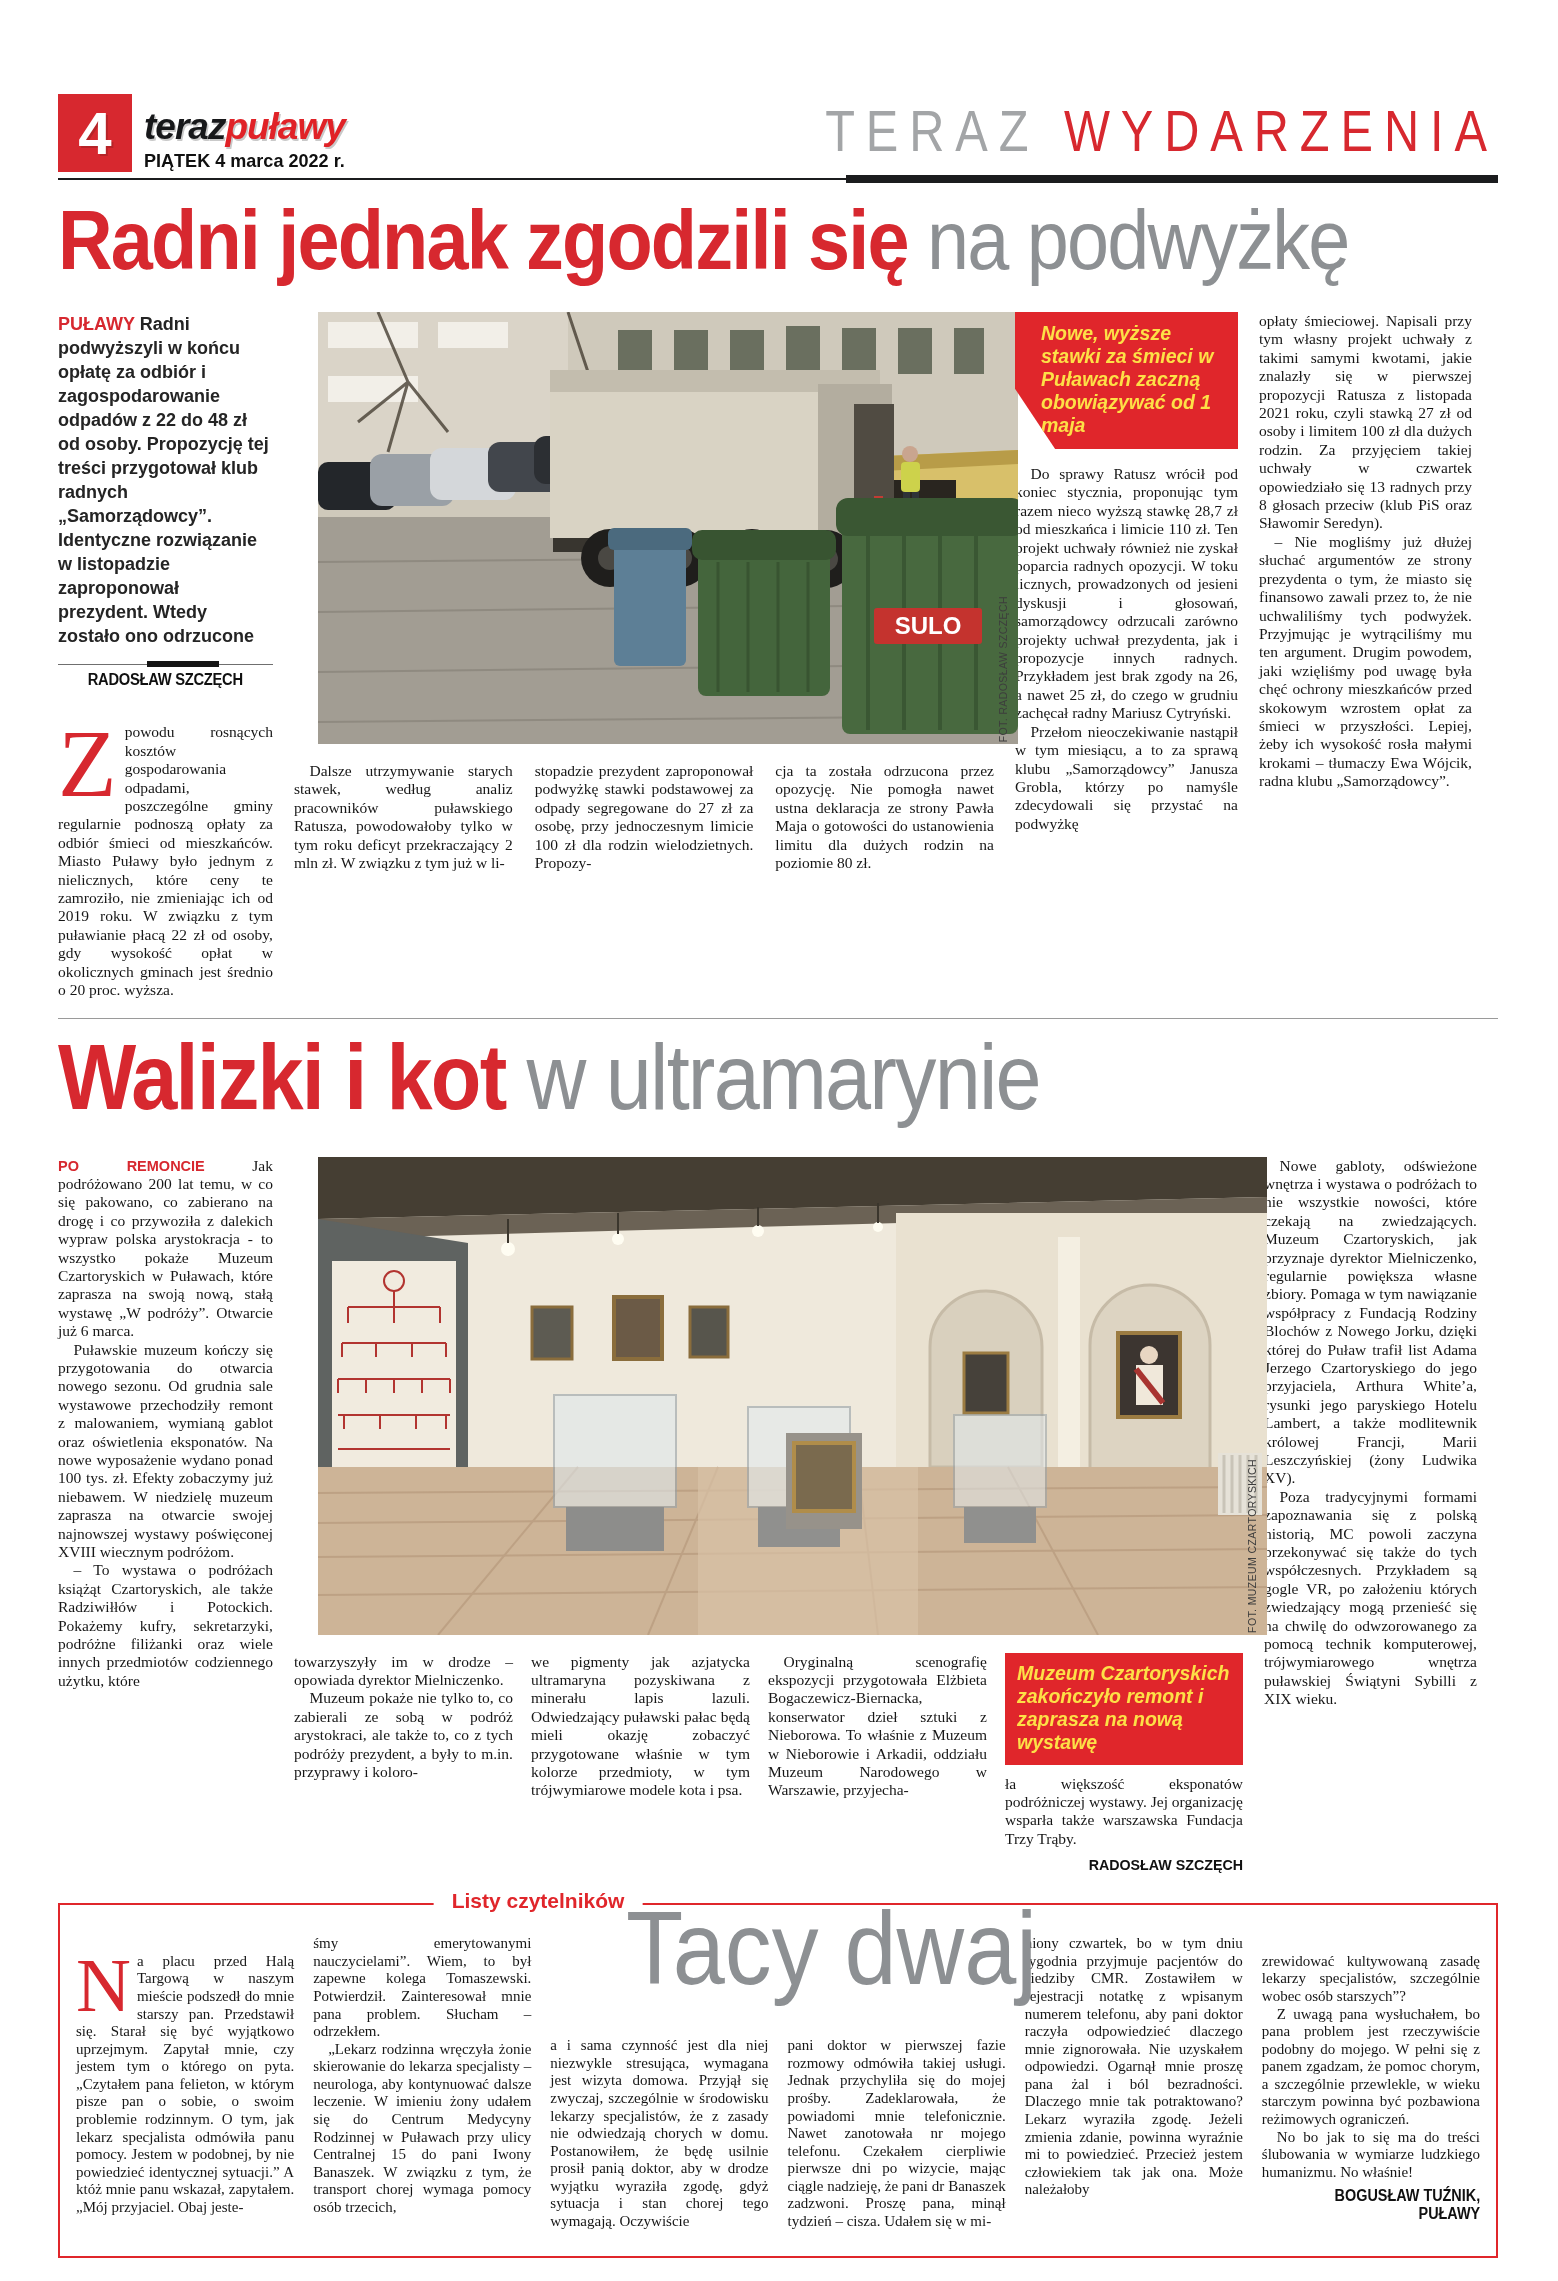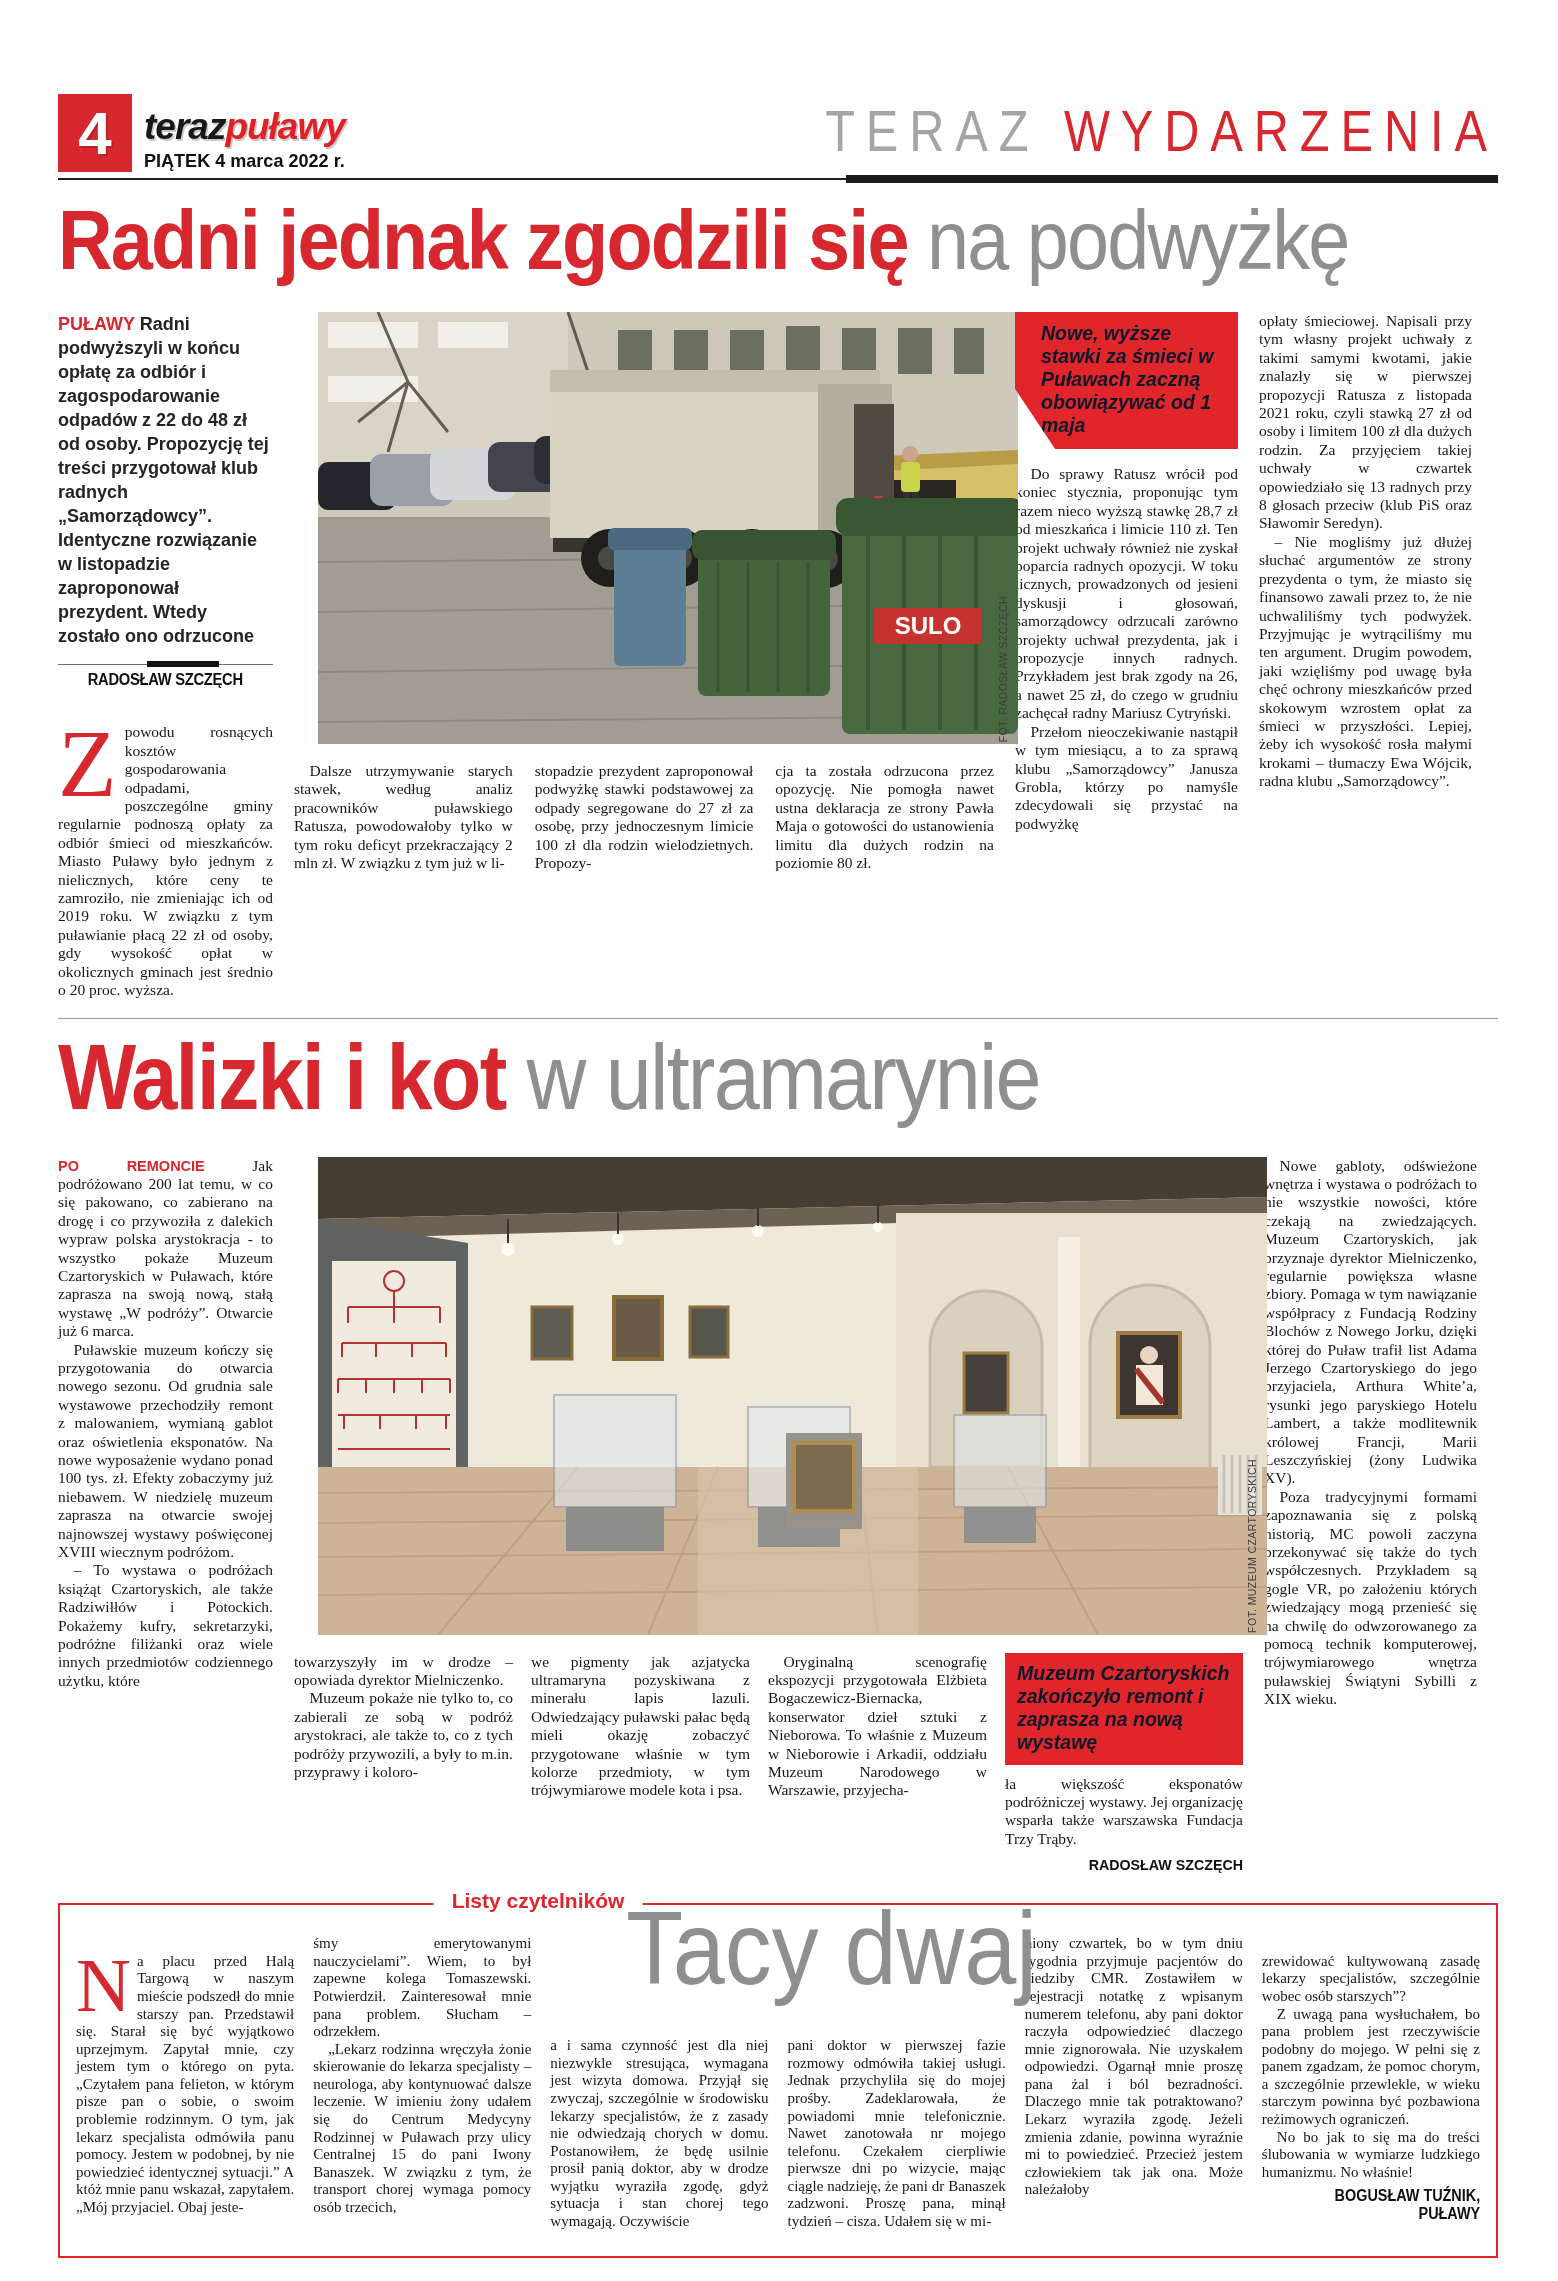--- a/index.html
+++ b/index.html
@@ -54,21 +54,21 @@
            font-size:96px;line-height:74px;margin:4px 8px 0 0;}
   .dropcap-n{font-size:76px;line-height:60px;margin:2px 6px 0 0;}
 
   .photo-wrap{position:relative;margin-left:24px;}
   .photo-wrap svg{display:block;}
   .photo-credit{position:absolute;right:-15px;bottom:2px;writing-mode:vertical-rl;transform:rotate(180deg);
                 font-family:"Liberation Sans",sans-serif;font-size:10.5px;color:#3d3d3d;letter-spacing:.4px;}
   .under1{display:grid;grid-template-columns:repeat(3,1fr);column-gap:22px;margin-top:18px;}
   .under2{display:grid;grid-template-columns:219px 219px 219px 1fr;column-gap:18px;margin-top:18px;}
 
-  .caption-box{background:#e0262b;color:#0f172a;font-family:"Liberation Sans",sans-serif;font-weight:bold;font-style:italic;
+  .caption-box{background:#e0262b;color:#fde047;font-family:"Liberation Sans",sans-serif;font-weight:bold;font-style:italic;
                font-size:19.5px;line-height:23px;padding:10px 10px 12px 26px;}
   .cb1{clip-path:polygon(0 0,100% 0,100% 100%,18% 100%,0 56%);min-height:74px;margin-bottom:16px;}
   .cb2{padding:9px 12px 11px 12px;margin-bottom:10px;}
   .byline2{text-align:right;font-family:"Liberation Sans",sans-serif;font-weight:bold;font-size:15px;
            transform:scaleX(.95);transform-origin:right;margin-top:8px;color:#101010;}
 
   .divider{border:none;border-top:1.5px solid #9a9a9a;margin:18px 0 0 0;}
 
   
   .letters{position:relative;margin-top:30px;}
@@ -338,21 +338,21 @@
                 <line x1="914" y1="298" x2="914" y2="356"></line>
                 <line x1="922" y1="298" x2="922" y2="356"></line>
                 <line x1="930" y1="298" x2="930" y2="356"></line>
                 <line x1="938" y1="298" x2="938" y2="356"></line>
               </g>
           </svg>
           <div class="photo-credit">FOT. MUZEUM CZARTORYSKICH</div>
         </div>
         <div class="under2">
           <div class="serif">towarzyszyły im w drodze – opowiada dyrektor Mielniczenko.
- Muzeum pokaże nie tylko to, co zabierali ze sobą w podróż arystokraci, ale także to, co z tych podróży przywozili, a były to m.in. przyprawy i koloro-</div>
+ Muzeum pokaże nie tylko to, co zabierali ze sobą w podróż arystokraci, ale także to, co z tych podróży prezydent, a były to m.in. przyprawy i koloro-</div>
           <div class="serif">we pigmenty jak azjatycka ultramaryna pozyskiwana z minerału lapis lazuli. Odwiedzający puławski pałac będą mieli okazję zobaczyć przygotowane właśnie w tym kolorze przedmioty, w tym trójwymiarowe modele kota i psa.</div>
           <div class="serif"> Oryginalną scenografię ekspozycji przygotowała Elżbieta Bogaczewicz-Biernacka, konserwator dzieł sztuki z Nieborowa. To właśnie z Muzeum w Nieborowie i Arkadii, oddziału Muzeum Narodowego w Warszawie, przyjecha-</div>
           <div>
             <div class="caption-box cb2">Muzeum Czartoryskich zakończyło remont i zaprasza na nową wystawę</div>
             <div class="serif">ła większość eksponatów podróżniczej wystawy. Jej organizację wsparła także warszawska Fundacja Trzy Trąby.</div>
             <div class="byline2">RADOSŁAW SZCZĘCH</div>
           </div>
         </div>
       </div>
 

